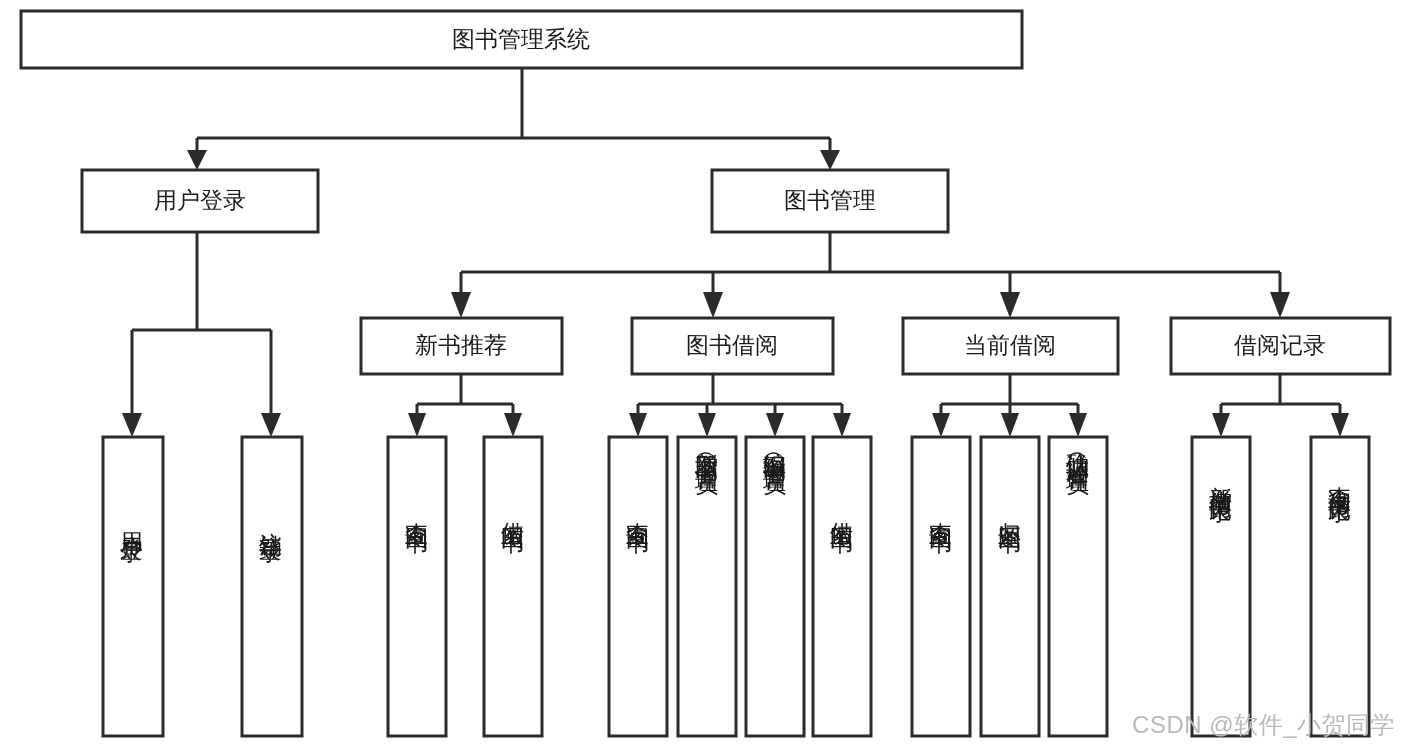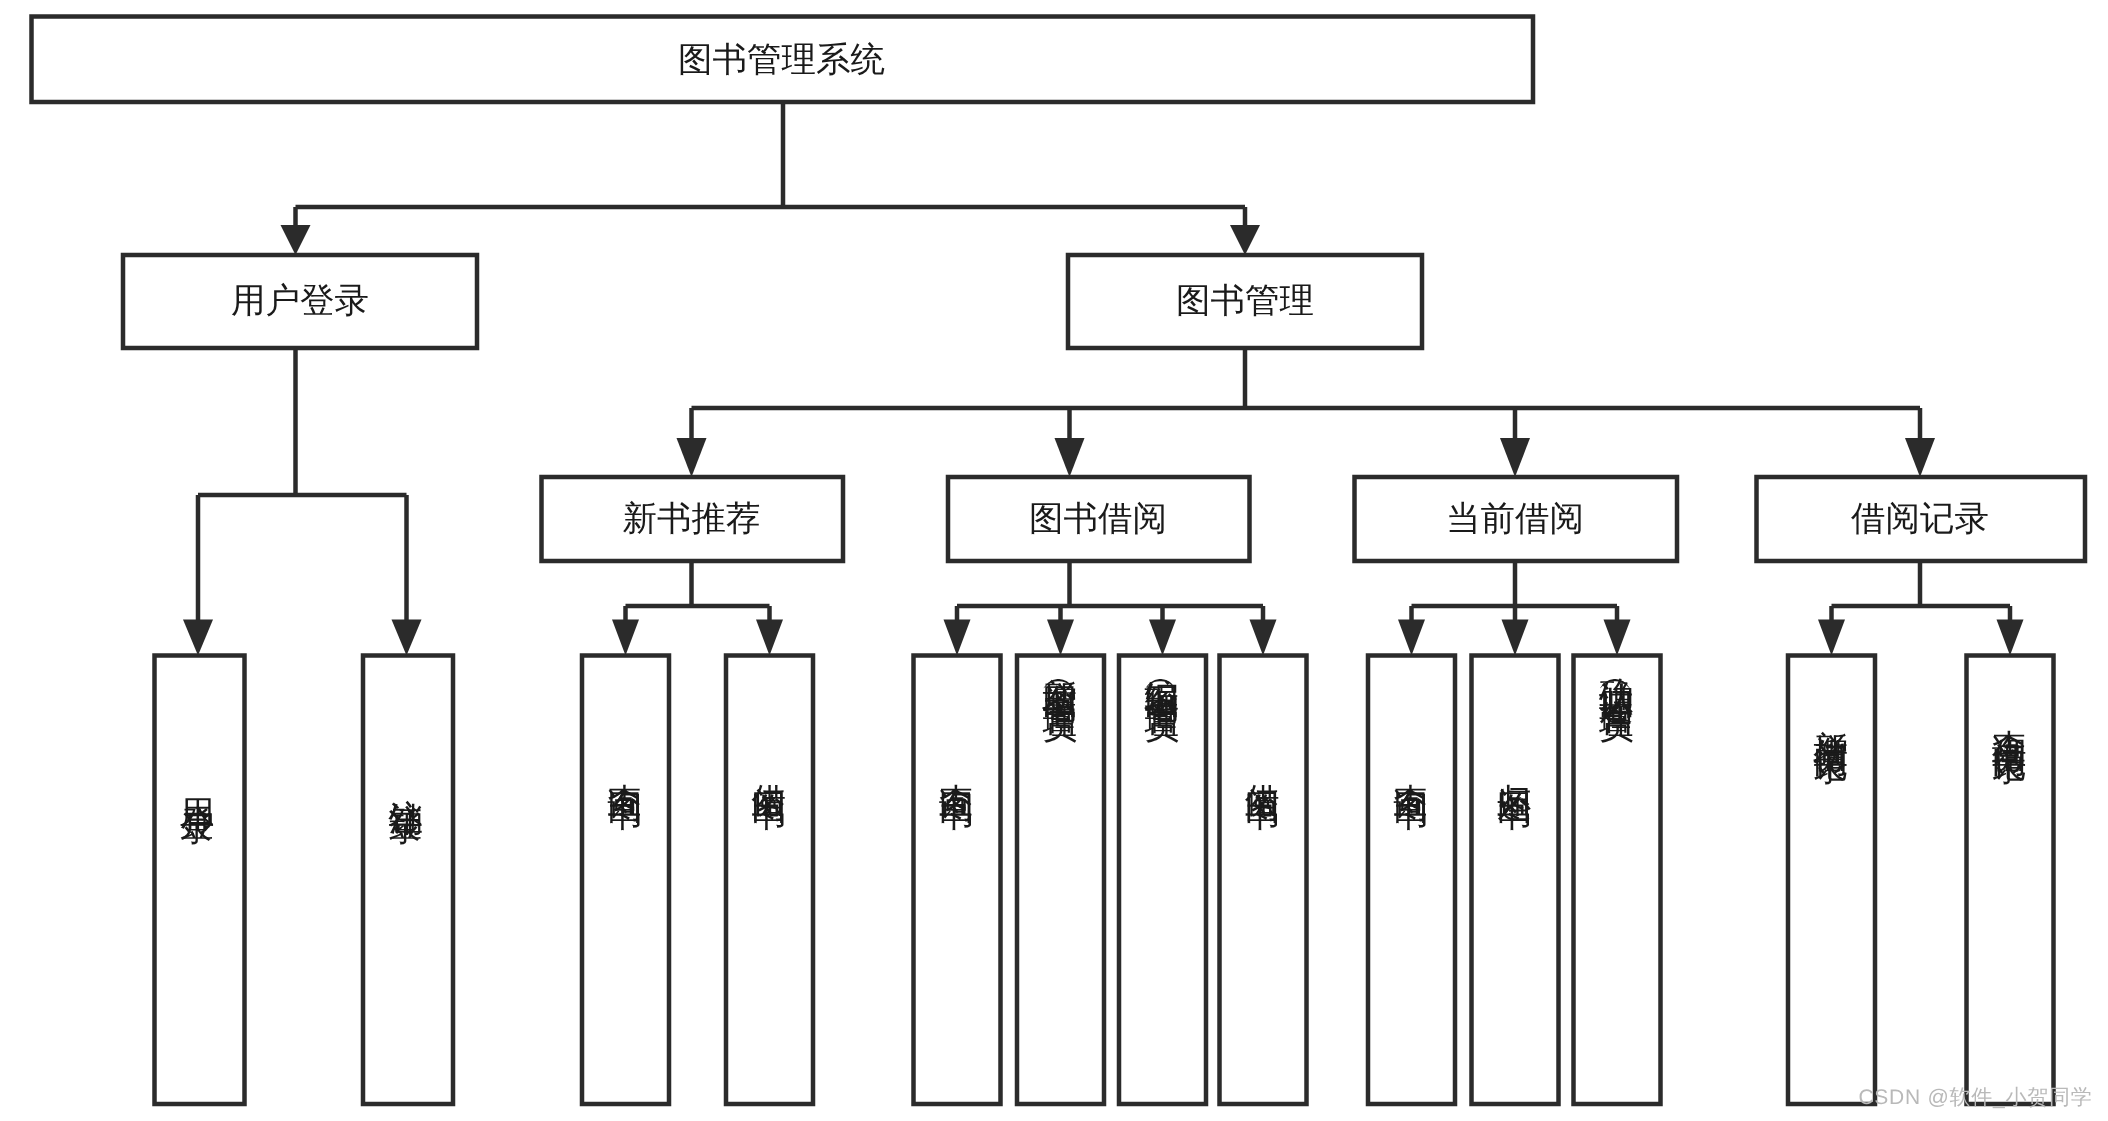--- a/index.html
+++ b/index.html
@@ -56,21 +56,21 @@
     writing-mode: vertical-rl;
     text-orientation: upright;
     letter-spacing: 3px;
     white-space: pre;
   }
   .watermark {
     position: absolute;
     right: 10px;
     bottom: 6px;
     font-family: "Liberation Sans", "DejaVu Sans", sans-serif;
-    font-size: 14px;
+    font-size: 24px;
     color: #b9b9b9;
     letter-spacing: 0.5px;
     user-select: none;
     pointer-events: none;
   }
 </style>
 </head>
 <body>
 
 <div id="diagram-root">

